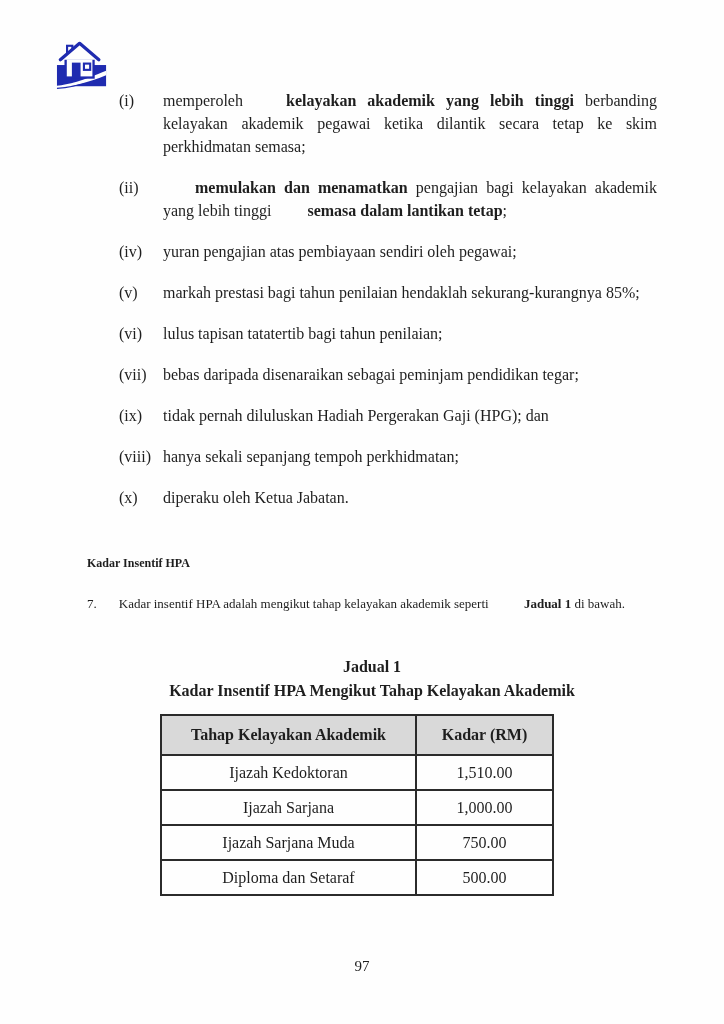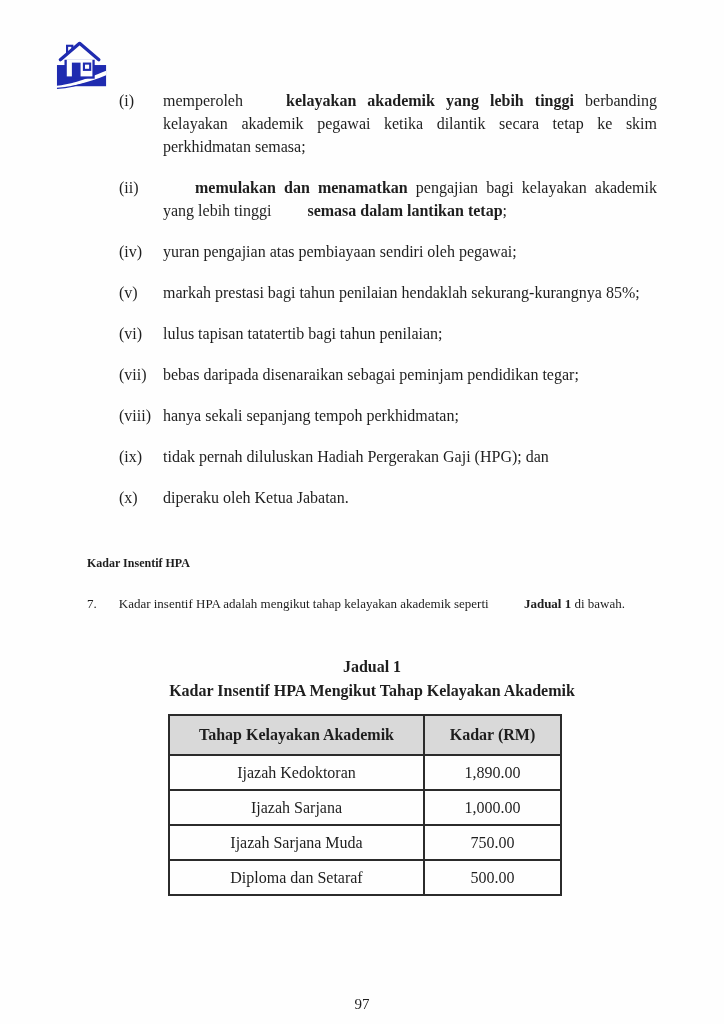--- a/index.html
+++ b/index.html
@@ -30,36 +30,36 @@
   }
   .para{
     position:absolute;left:87px;top:592px;width:570px;
     font-size:13px;line-height:24px;text-align:justify;
   }
   .para .num{margin-right:22px;}
   .jadual-title{
     position:absolute;left:87px;top:655px;width:570px;
     text-align:center;font-weight:bold;font-size:16px;line-height:24px;
   }
-  .table-wrap{position:absolute;left:168px;top:714px;}
+  .table-wrap{position:absolute;left:160px;top:714px;}
   table.rates{border-collapse:collapse;}
   table.rates th,table.rates td{
     border:2px solid var(--border);
     font-size:16px;text-align:center;vertical-align:middle;
     padding:0;
   }
   table.rates th{
     background:var(--table-header-bg);
     font-weight:bold;height:38px;
   }
   table.rates th.col-level{width:253px;}
   table.rates th.col-rate{width:135px;}
   table.rates td{height:33px;}
   .footer{
-    position:absolute;left:0;top:995px;width:724px;
+    position:absolute;left:0;top:957px;width:724px;
     text-align:center;font-size:15px;line-height:18px;
   }
 </style>
 </head>
 <body>
 
 <div class="page">
 
   <svg class="logo" viewBox="0 0 54 50" xmlns="http://www.w3.org/2000/svg" aria-hidden="true">
     <rect x="1" y="24" width="51" height="22" fill="var(--logo-blue)"></rect>
@@ -91,26 +91,26 @@
       </div>
       <div class="item">
         <span class="marker">(vi)</span>
         <span class="text"><span>lulus tapisan tatatertib bagi tahun penilaian;</span></span>
       </div>
       <div class="item">
         <span class="marker">(vii)</span>
         <span class="text"><span>bebas daripada disenaraikan sebagai peminjam pendidikan tegar;</span></span>
       </div>
       <div class="item">
+        <span class="marker">(ix)</span>
+        <span class="text"><span>tidak pernah diluluskan Hadiah Pergerakan Gaji (HPG); dan</span></span>
+      </div>
+      <div class="item">
         <span class="marker">(viii)</span>
         <span class="text"><span>hanya sekali sepanjang tempoh perkhidmatan;</span></span>
-      </div>
-      <div class="item">
-        <span class="marker">(ix)</span>
-        <span class="text"><span>tidak pernah diluluskan Hadiah Pergerakan Gaji (HPG); dan</span></span>
       </div>
       <div class="item">
         <span class="marker">(x)</span>
         <span class="text"><span>diperaku oleh Ketua Jabatan.</span></span>
       </div>
     </div>
 
   <div class="section-heading">Kadar Insentif HPA</div>
 
   <div class="para">
@@ -126,21 +126,21 @@
     <table class="rates">
       <thead>
         <tr>
           <th class="col-level">Tahap Kelayakan Akademik</th>
           <th class="col-rate">Kadar (RM)</th>
         </tr>
       </thead>
       <tbody id="table-body">
           <tr>
             <td>Ijazah Kedoktoran</td>
-            <td>1,890.00</td>
+            <td>1,510.00</td>
           </tr>
           <tr>
             <td>Ijazah Sarjana</td>
             <td>1,000.00</td>
           </tr>
           <tr>
             <td>Ijazah Sarjana Muda</td>
             <td>750.00</td>
           </tr>
           <tr>

